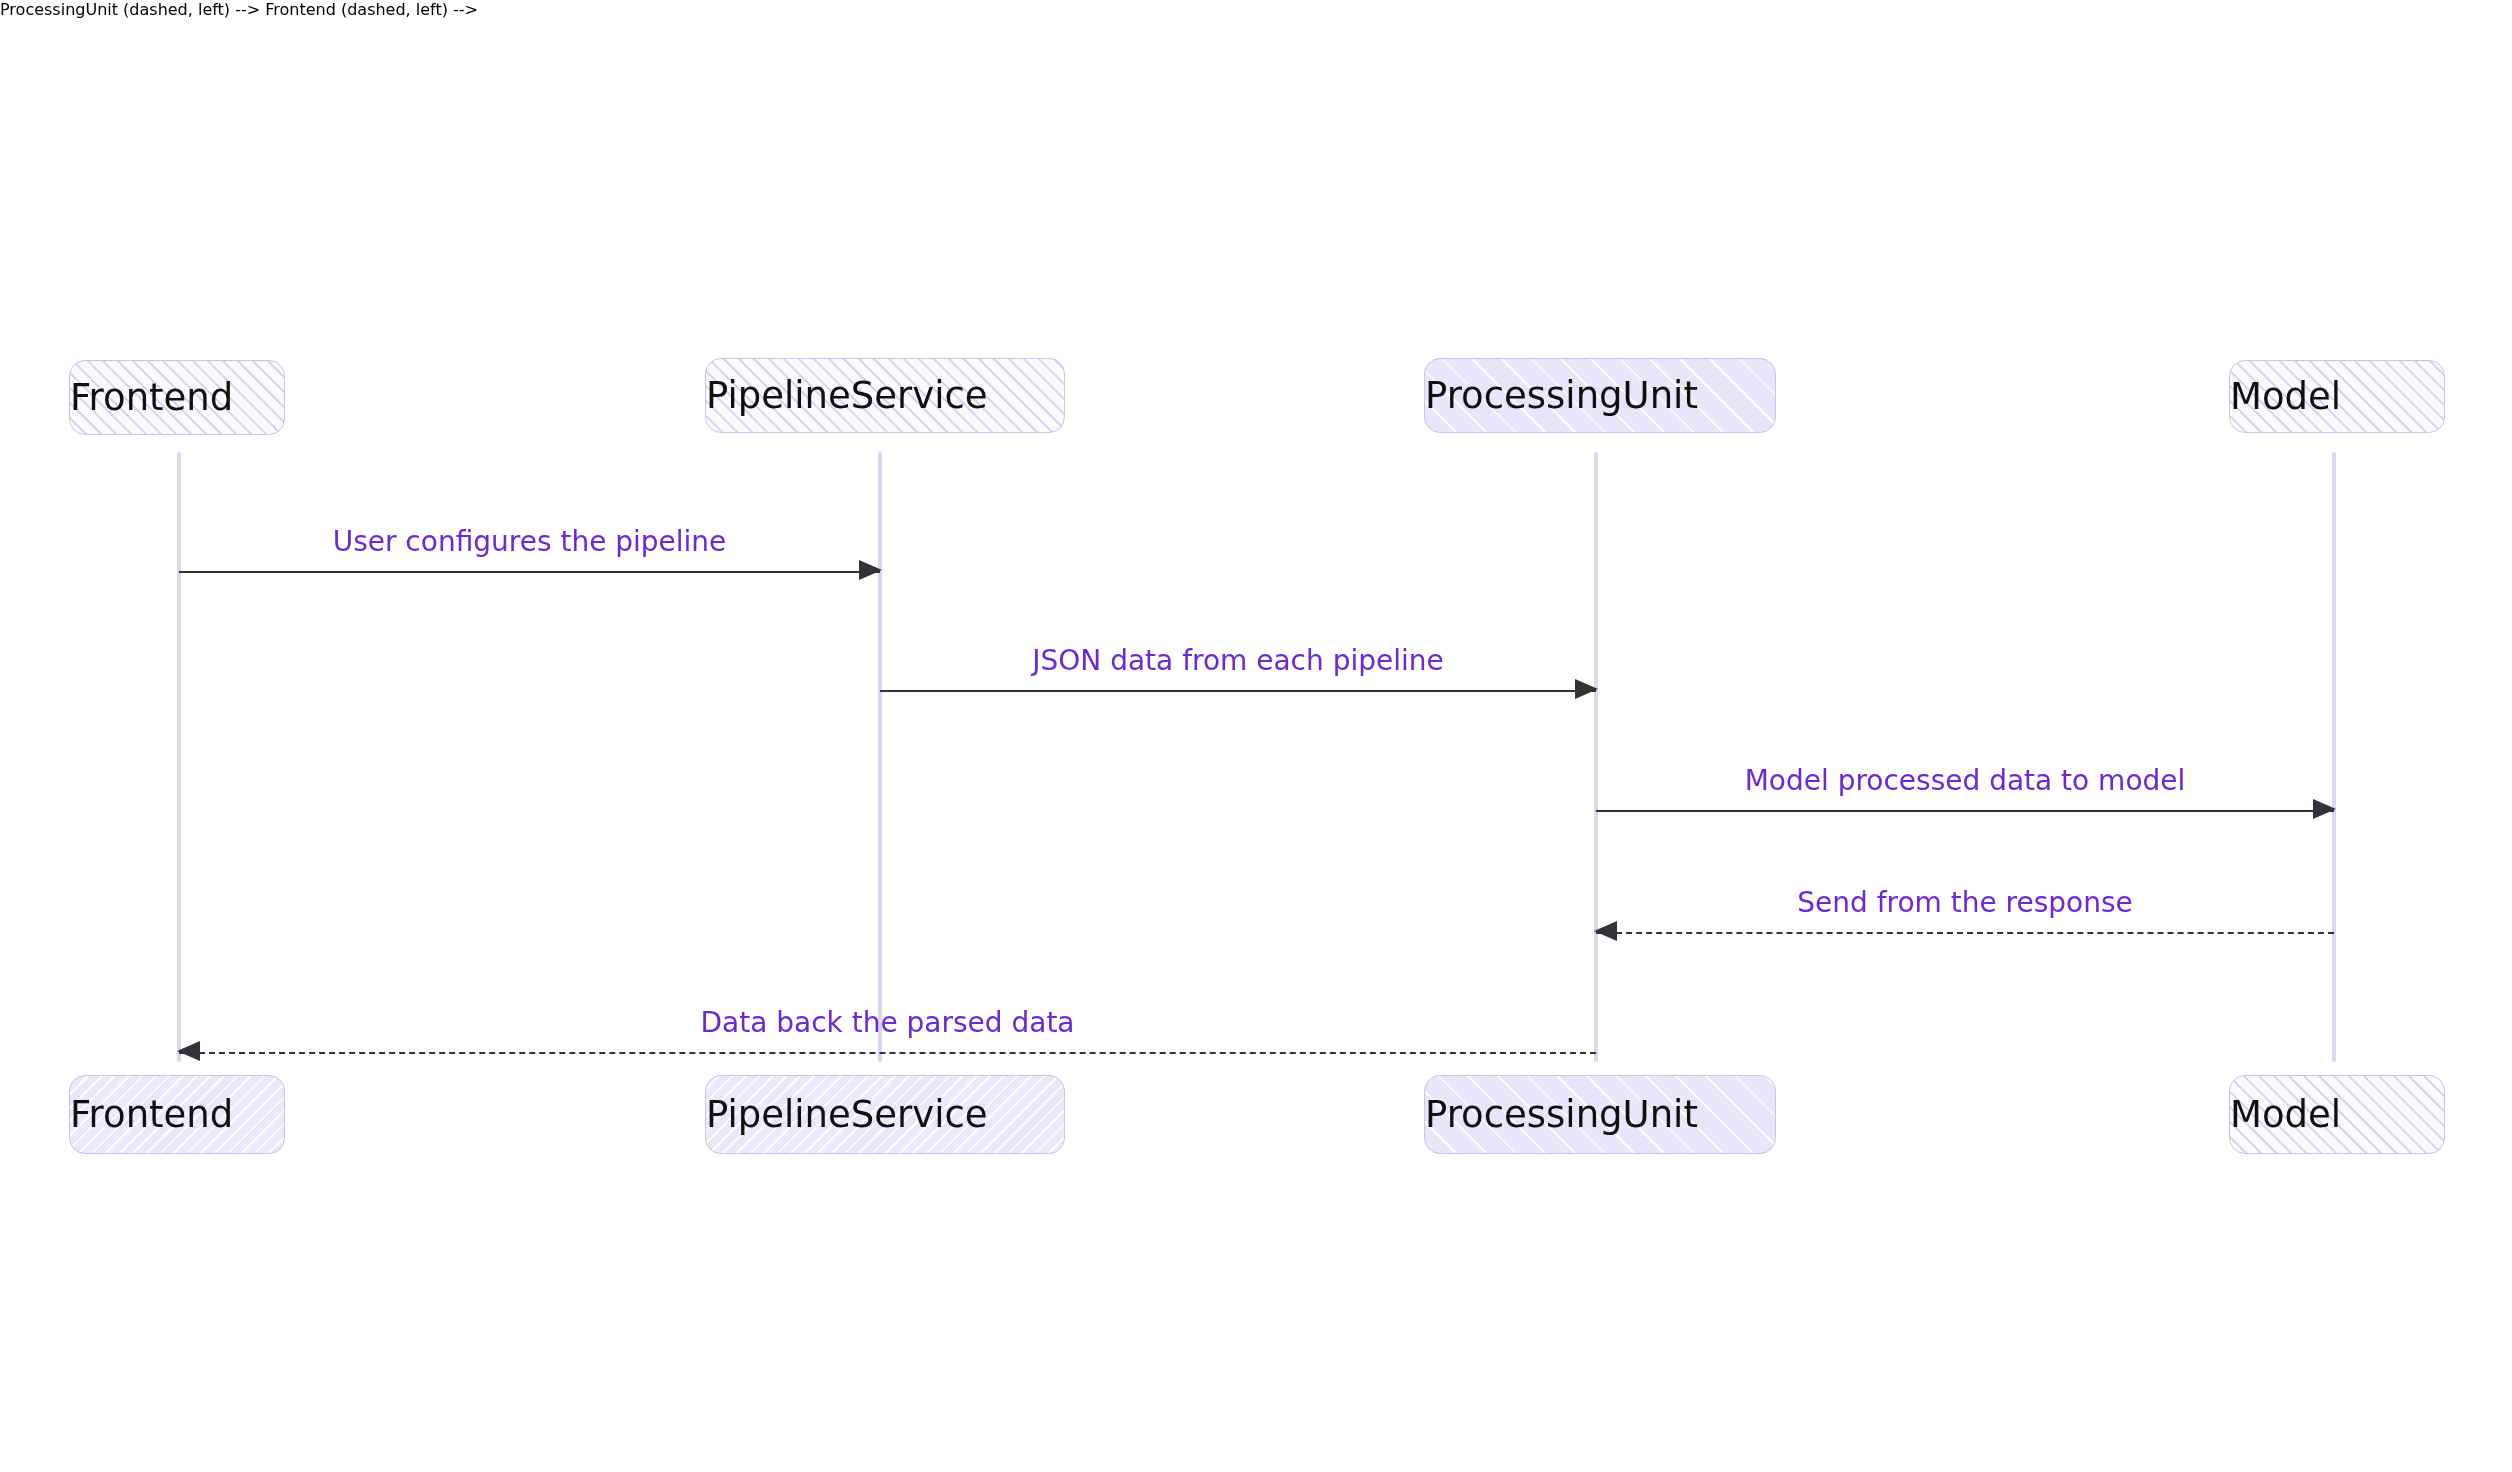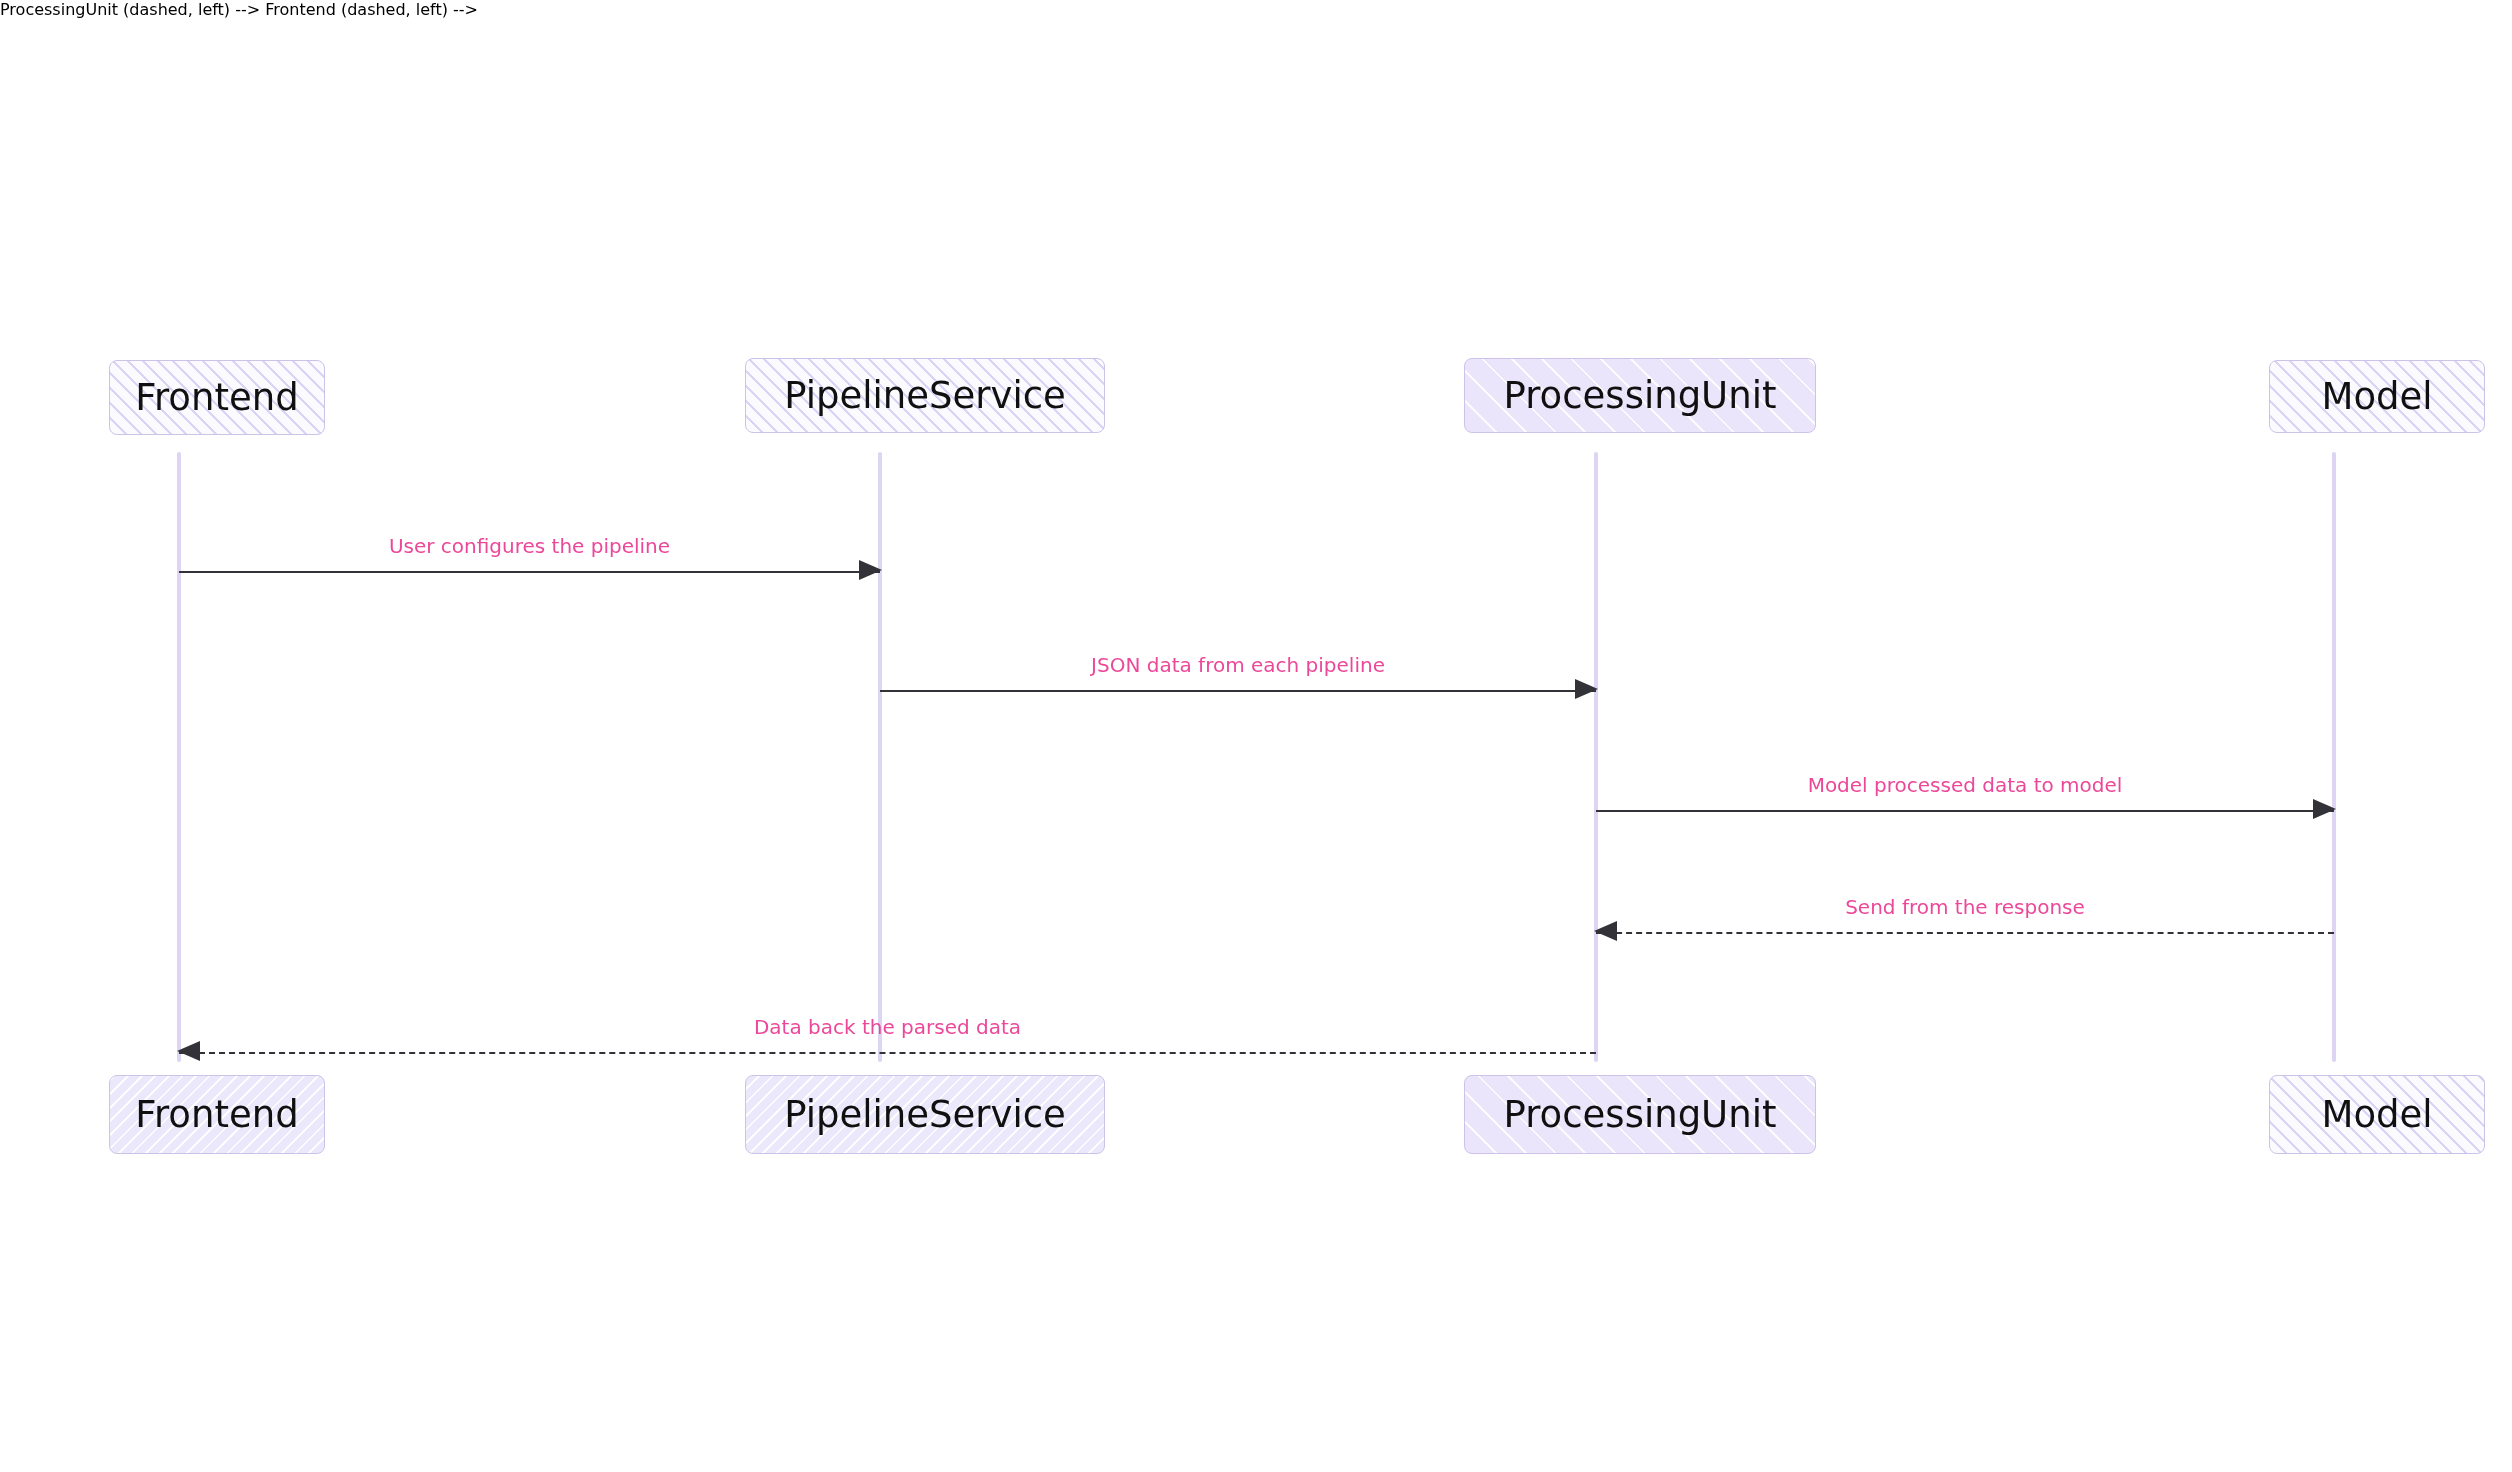--- a/index.html
+++ b/index.html
@@ -43,27 +43,25 @@
     width: 3.8px;
     background: #ded5f5;
     border-radius: 1.9px;
   }
 
   
   .participant {
     position: absolute;
     box-sizing: border-box;
     border: 1.9px solid #cdc3e8;
-    border-radius: 8px;
+    border-radius: 16px;
     background-color: #f0edfc;
     display: flex;
     align-items: center;
-    justify-content: center;
     overflow: hidden;
-    margin-left: 40px;
   }
   .participant .p-label {
     position: relative;
     z-index: 3;
     font-family: "DejaVu Sans", sans-serif;
     font-size: 37px;
     color: #101010;
     white-space: nowrap;
     line-height: 1;
   }
@@ -115,22 +113,22 @@
   .msg-line.dashed {
     border-top: 2.9px dashed #333238;
   }
   .msg-label {
     position: absolute;
     left: 0;
     right: 0;
     bottom: 15.4px;
     text-align: center;
     font-family: "DejaVu Sans", sans-serif;
-    font-size: 20px;
-    color: #ec4899;
+    font-size: 28px;
+    color: #6d28d9;
     white-space: nowrap;
     line-height: 1;
   }
   .arrowhead {
     position: absolute;
     top: -10.6px;
     width: 0;
     height: 0;
     border-top: 10.6px solid transparent;
     border-bottom: 10.6px solid transparent;

